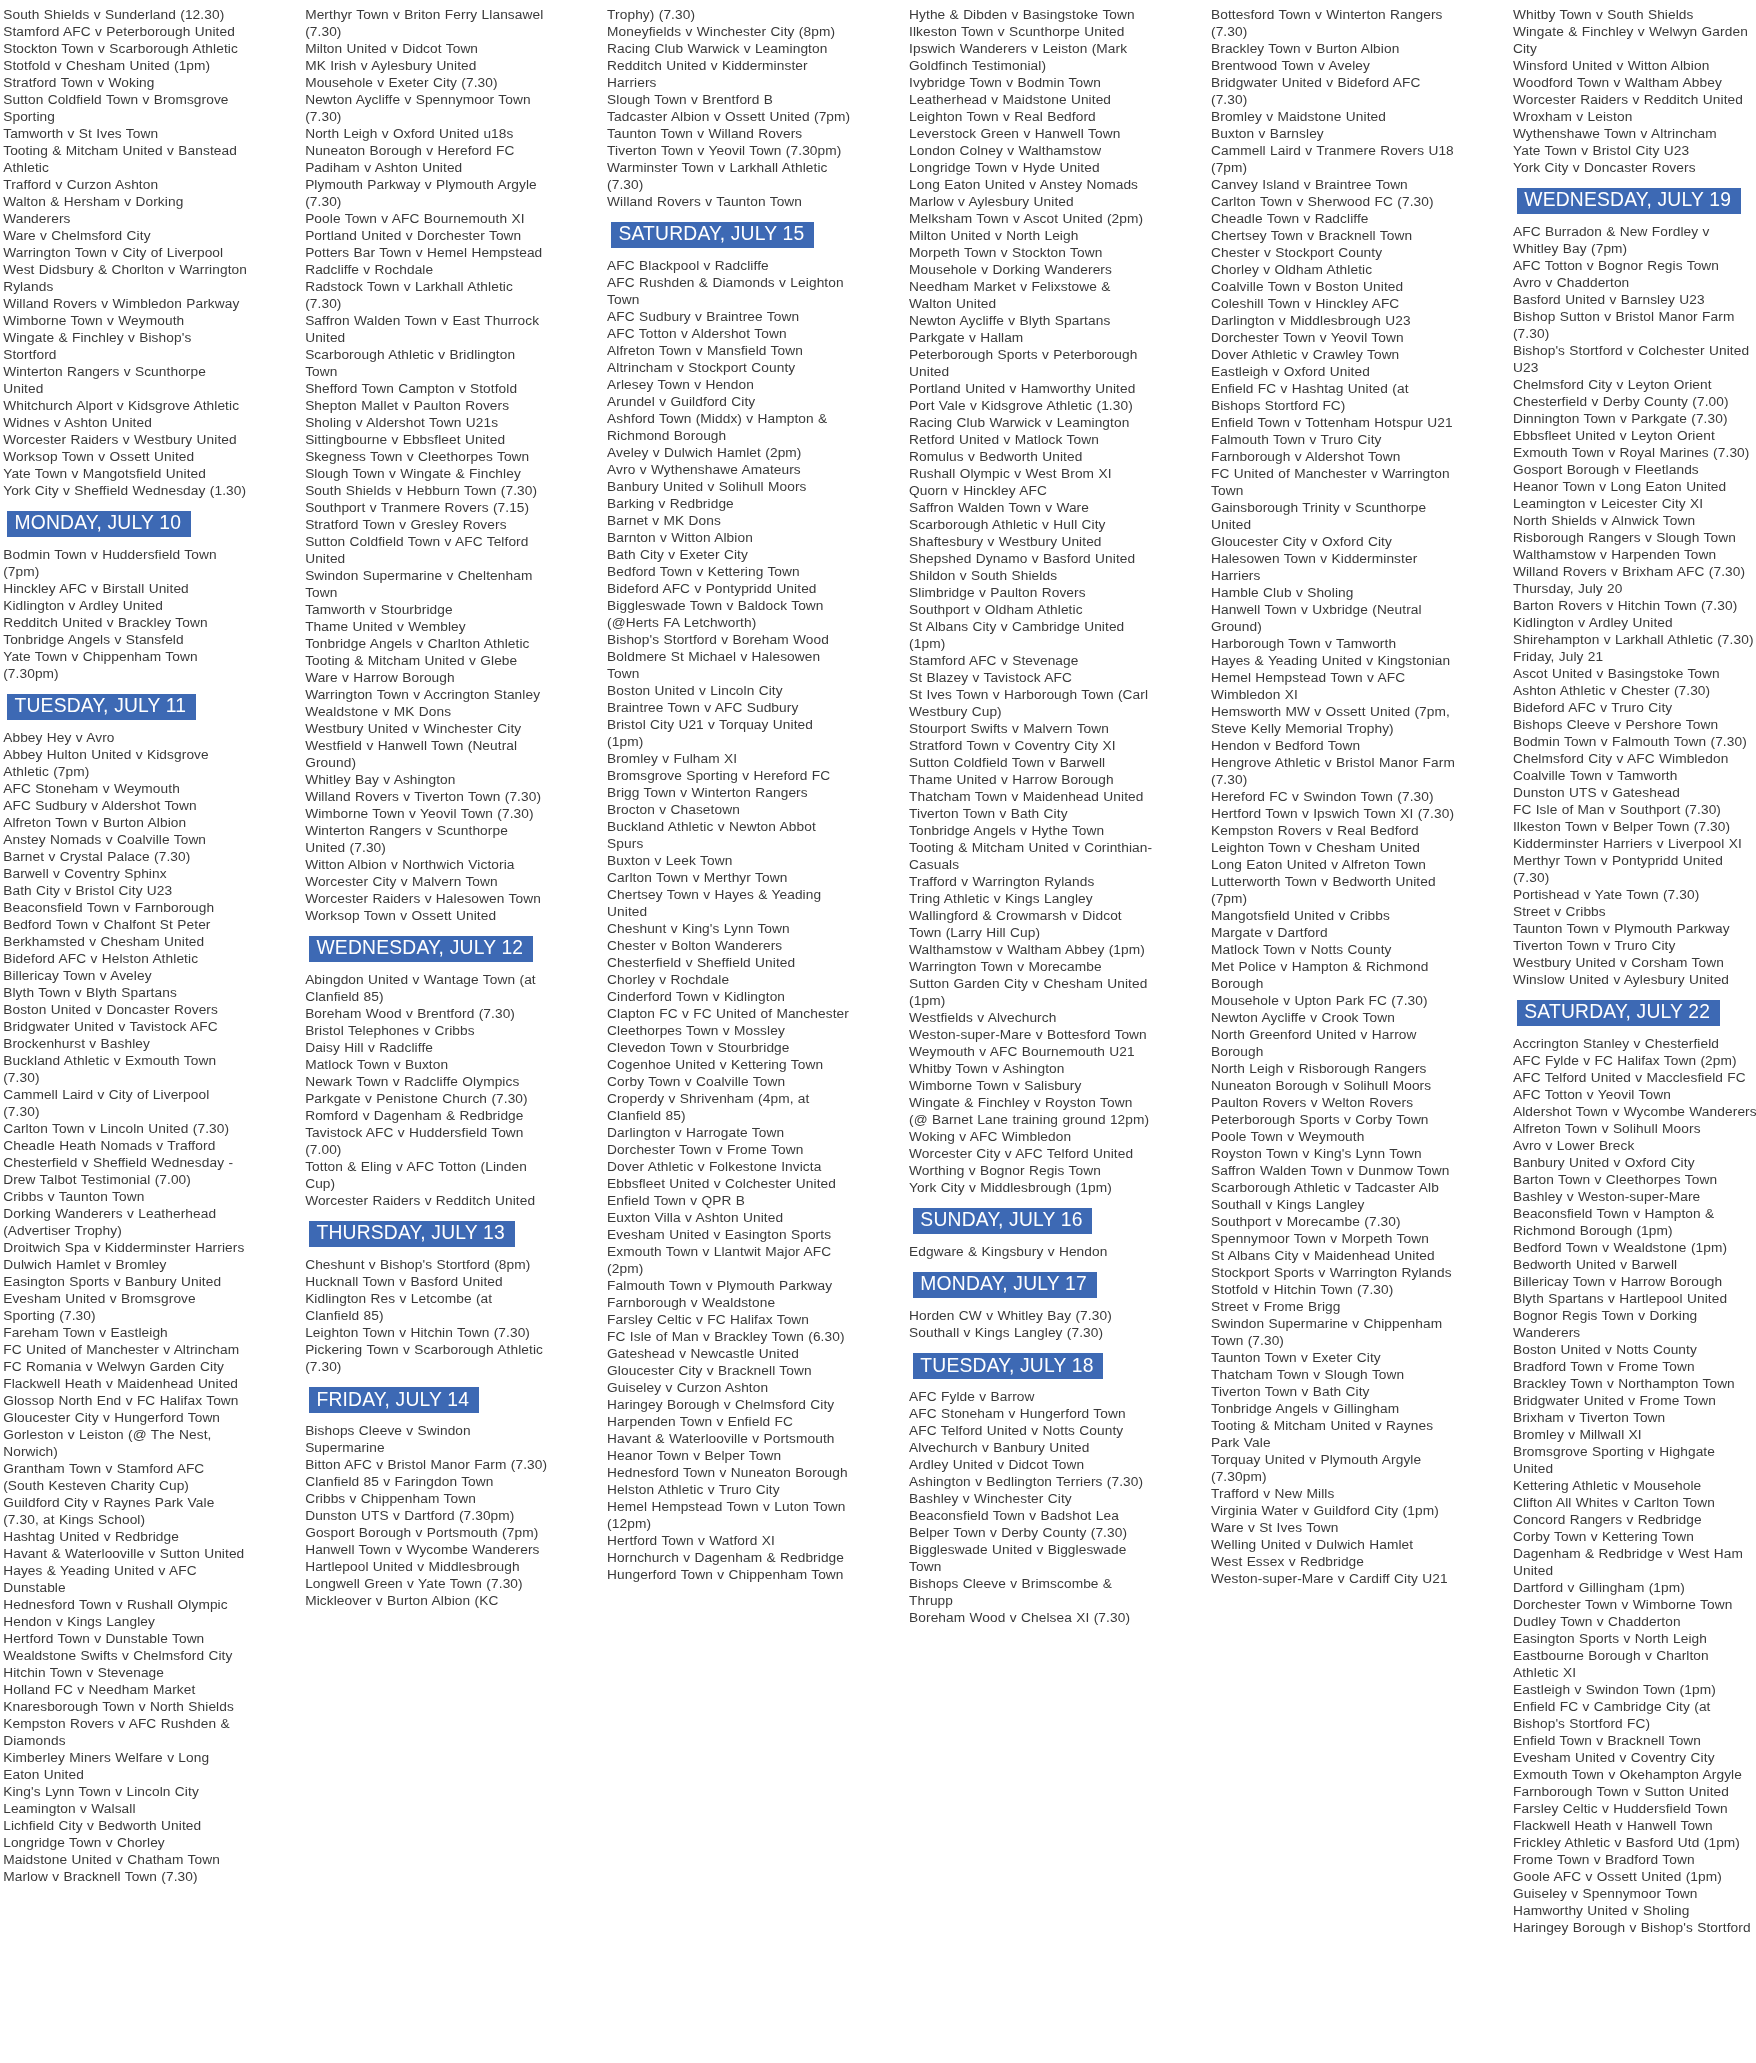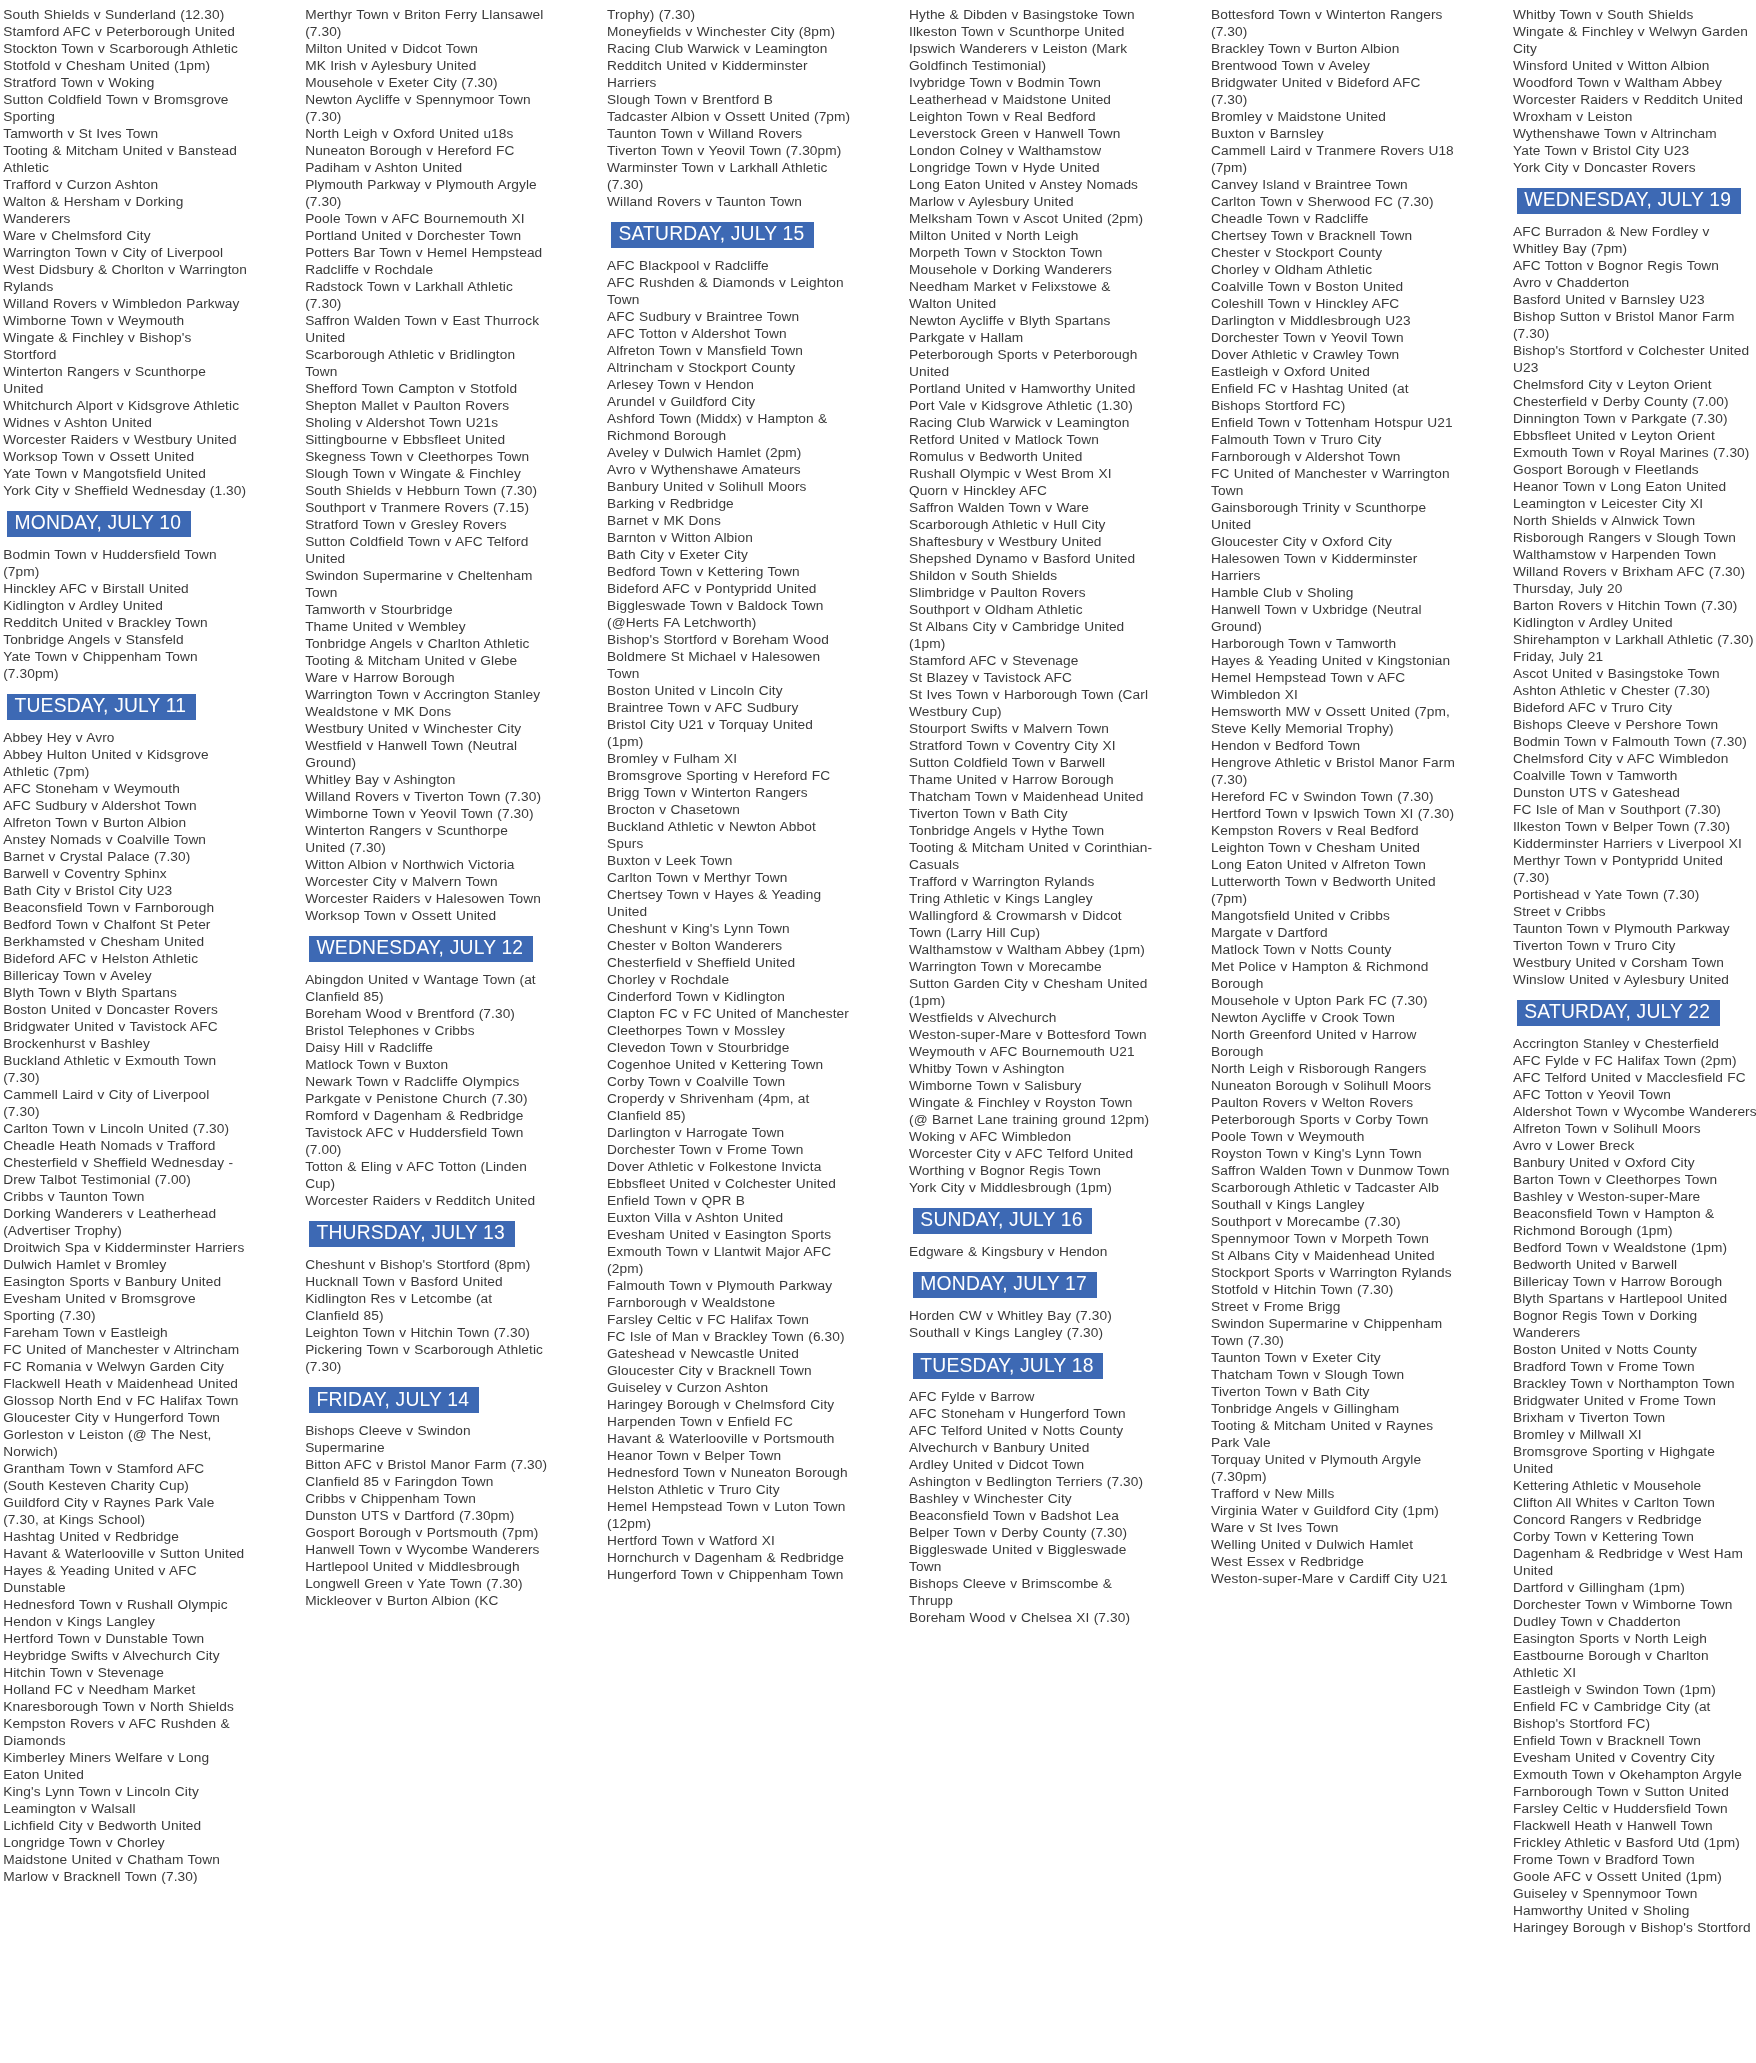--- a/index.html
+++ b/index.html
@@ -113,21 +113,21 @@
       <div class="line">Gloucester City v Hungerford Town</div>
       <div class="line">Gorleston v Leiston (@ The Nest, Norwich)</div>
       <div class="line">Grantham Town v Stamford AFC (South Kesteven Charity Cup)</div>
       <div class="line">Guildford City v Raynes Park Vale (7.30, at Kings School)</div>
       <div class="line">Hashtag United v Redbridge</div>
       <div class="line">Havant &amp; Waterlooville v Sutton United</div>
       <div class="line">Hayes &amp; Yeading United v AFC Dunstable</div>
       <div class="line">Hednesford Town v Rushall Olympic</div>
       <div class="line">Hendon v Kings Langley</div>
       <div class="line">Hertford Town v Dunstable Town</div>
-      <div class="line">Heybridge Swifts v Alvechurch City</div>
+      <div class="line">Wealdstone Swifts v Chelmsford City</div>
       <div class="line">Hitchin Town v Stevenage</div>
       <div class="line">Holland FC v Needham Market</div>
       <div class="line">Knaresborough Town v North Shields</div>
       <div class="line">Kempston Rovers v AFC Rushden &amp; Diamonds</div>
       <div class="line">Kimberley Miners Welfare v Long Eaton United</div>
       <div class="line">King's Lynn Town v Lincoln City</div>
       <div class="line">Leamington v Walsall</div>
       <div class="line">Lichfield City v Bedworth United</div>
       <div class="line">Longridge Town v Chorley</div>
       <div class="line">Maidstone United v Chatham Town</div>

